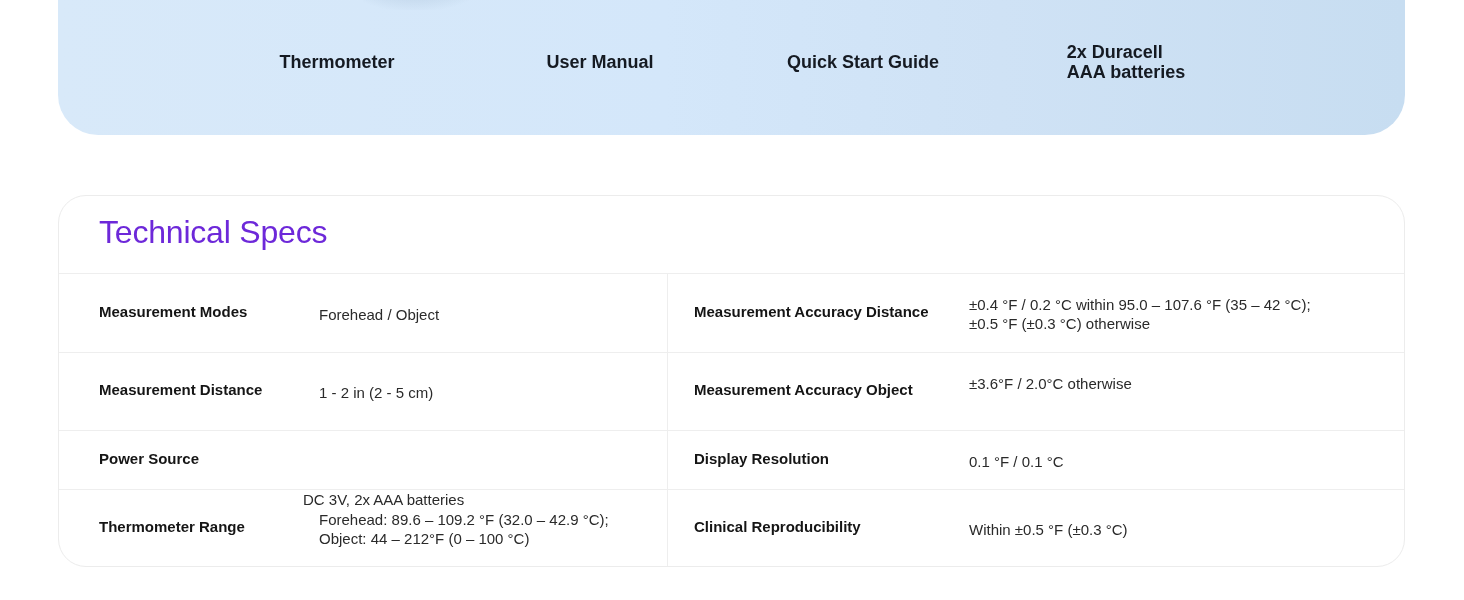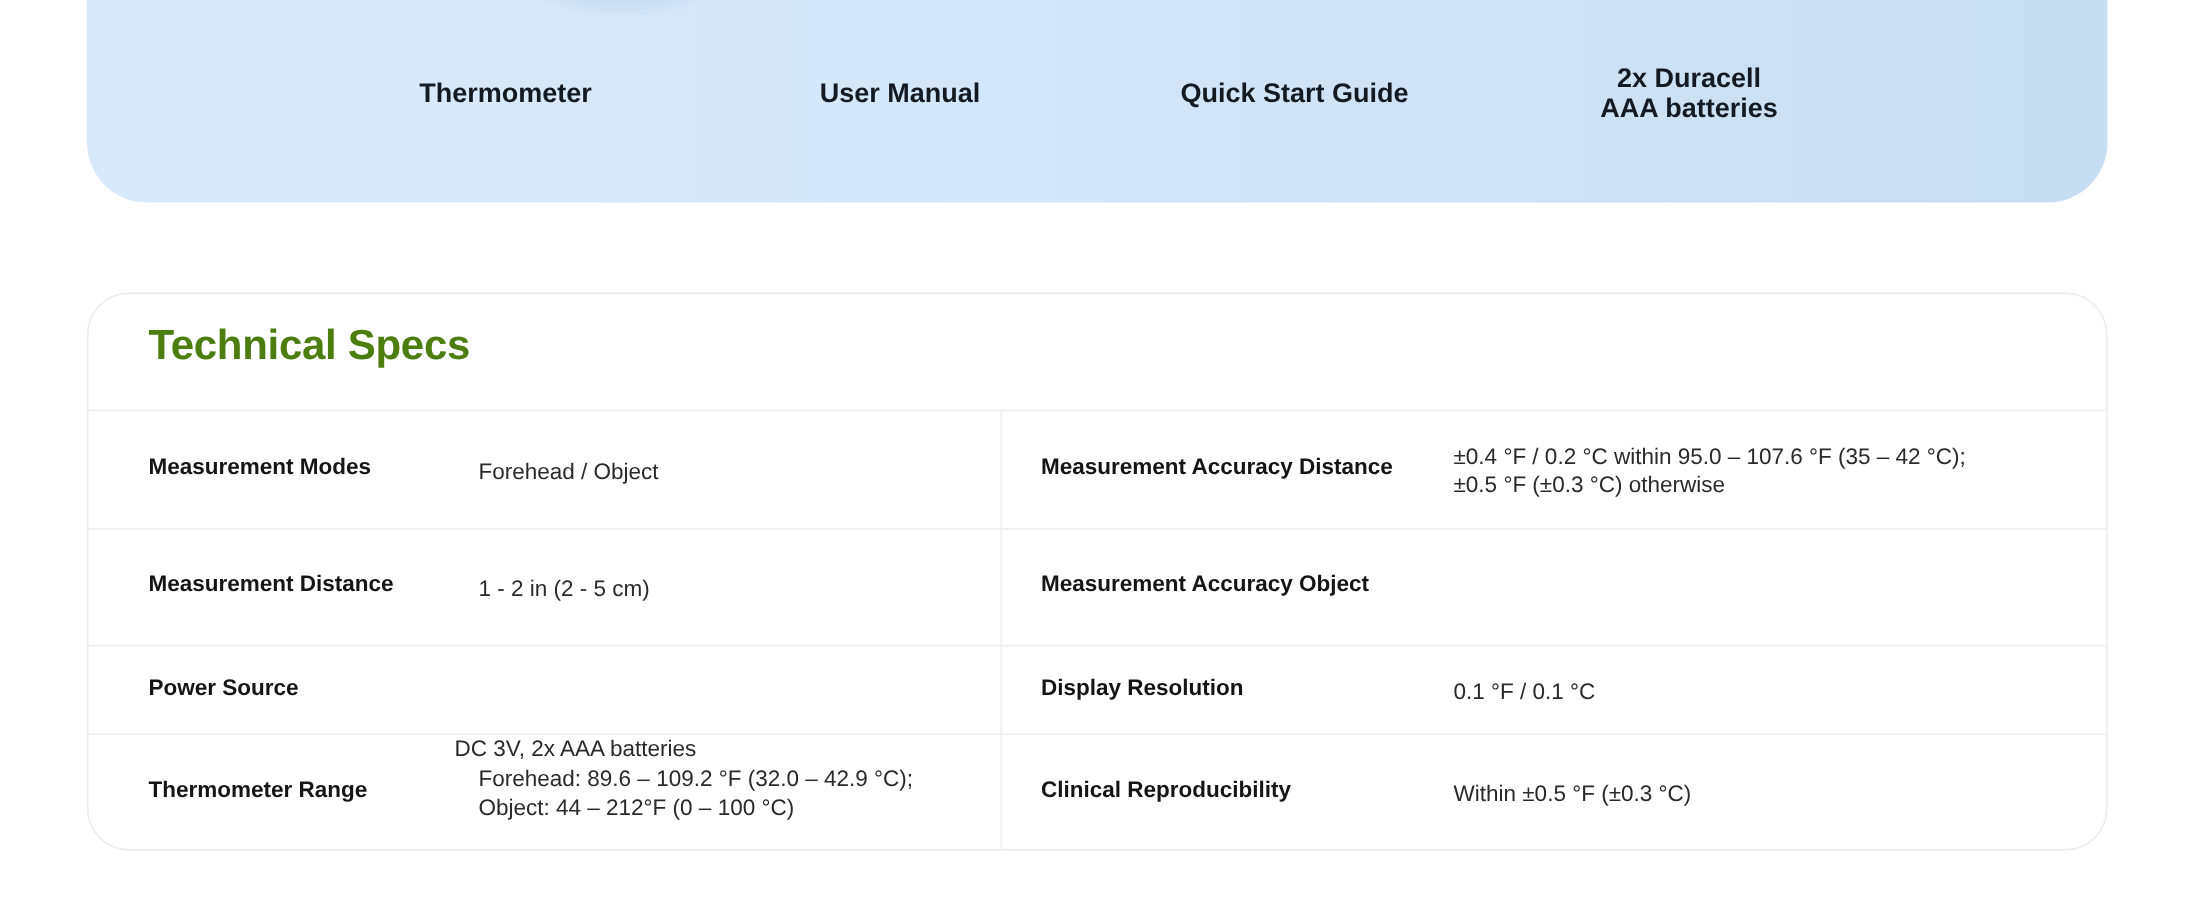--- a/index.html
+++ b/index.html
@@ -6,34 +6,34 @@
     html, body { width: 1464px; height: 600px; background: #ffffff; overflow: hidden; }
     body { font-family: "Liberation Sans", "DejaVu Sans", sans-serif; color: #1a1a1a; position: relative; }
 
     .box-contents {
       position: absolute; left: 58px; top: -40px; width: 1347px; height: 175px;
       border-radius: 0 0 40px 40px;
       background: linear-gradient(90deg, #d8e9f9 0%, #d4e7fa 45%, #cfe2f5 70%, #c7ddf1 100%);
       overflow: hidden;
     }
     .item-label {
-      position: absolute; font-weight: 700; font-size: 18px; color: #151a22; text-align: center;
+      position: absolute; font-weight: 700; font-size: 18px; color: #151a22; 
       line-height: 20px; white-space: nowrap; transform: translateX(-50%);
     }
     .thermo-shadow {
       position: absolute; left: 305px; top: 0px; width: 130px; height: 50px;
       background: radial-gradient(ellipse at 40% 10%, rgba(110,135,160,0.75) 0%, rgba(150,175,200,0.35) 40%, rgba(200,220,240,0) 75%);
     }
 
     .specs-card {
       position: absolute; left: 58px; top: 195px; width: 1347px; height: 372px;
       border: 1px solid #ececec; border-radius: 28px; background: #ffffff; overflow: hidden;
     }
     .specs-title {
-      position: absolute; left: 40px; top: 18px; font-size: 28px; font-weight: 700; color: #4d7c0f;
+      position: absolute; left: 40px; top: 18px; font-size: 32px; font-weight: 400; color: #6d28d9;
       letter-spacing: -0.2px;
     }
     .specs-grid { position: absolute; left: 0; top: 77px; width: 1347px; }
     .row { position: relative; border-top: 1px solid #eeeeee; }
     .cell-divider { position: absolute; left: 608px; top: 0; bottom: 0; width: 1px; background: #eeeeee; }
     .spec-label { position: absolute; font-weight: 700; font-size: 15px; color: #151515; }
     .spec-value { position: absolute; font-size: 15px; color: #2a2a2a; line-height: 19px; }
   </style>
 </head>
 <body>
@@ -69,20 +69,21 @@
     </div>
 
     <div class="row" style="height:78px;">
       <div class="cell-divider"></div>
       <div class="spec-label" style="left:40px; top:28px;">Measurement Distance</div>
       <div class="spec-value" style="left:260px; top:30px;">
         <div>1 - 2 in (2 - 5 cm)</div>
       </div>
       <div class="spec-label" style="left:635px; top:28px;">Measurement Accuracy Object</div>
       <div class="spec-value" style="left:910px; top:21px;">
+        <div>±3.6°F / 2.0°C otherwise</div>
       </div>
     </div>
 
     <div class="row" style="height:59px;">
       <div class="cell-divider"></div>
       <div class="spec-label" style="left:40px; top:19px;">Power Source</div>
       <div class="spec-value" style="left:244px; top:21px;margin-top:38px;">
         <div>DC 3V, 2x AAA batteries</div>
       </div>
       <div class="spec-label" style="left:635px; top:19px;">Display Resolution</div>

